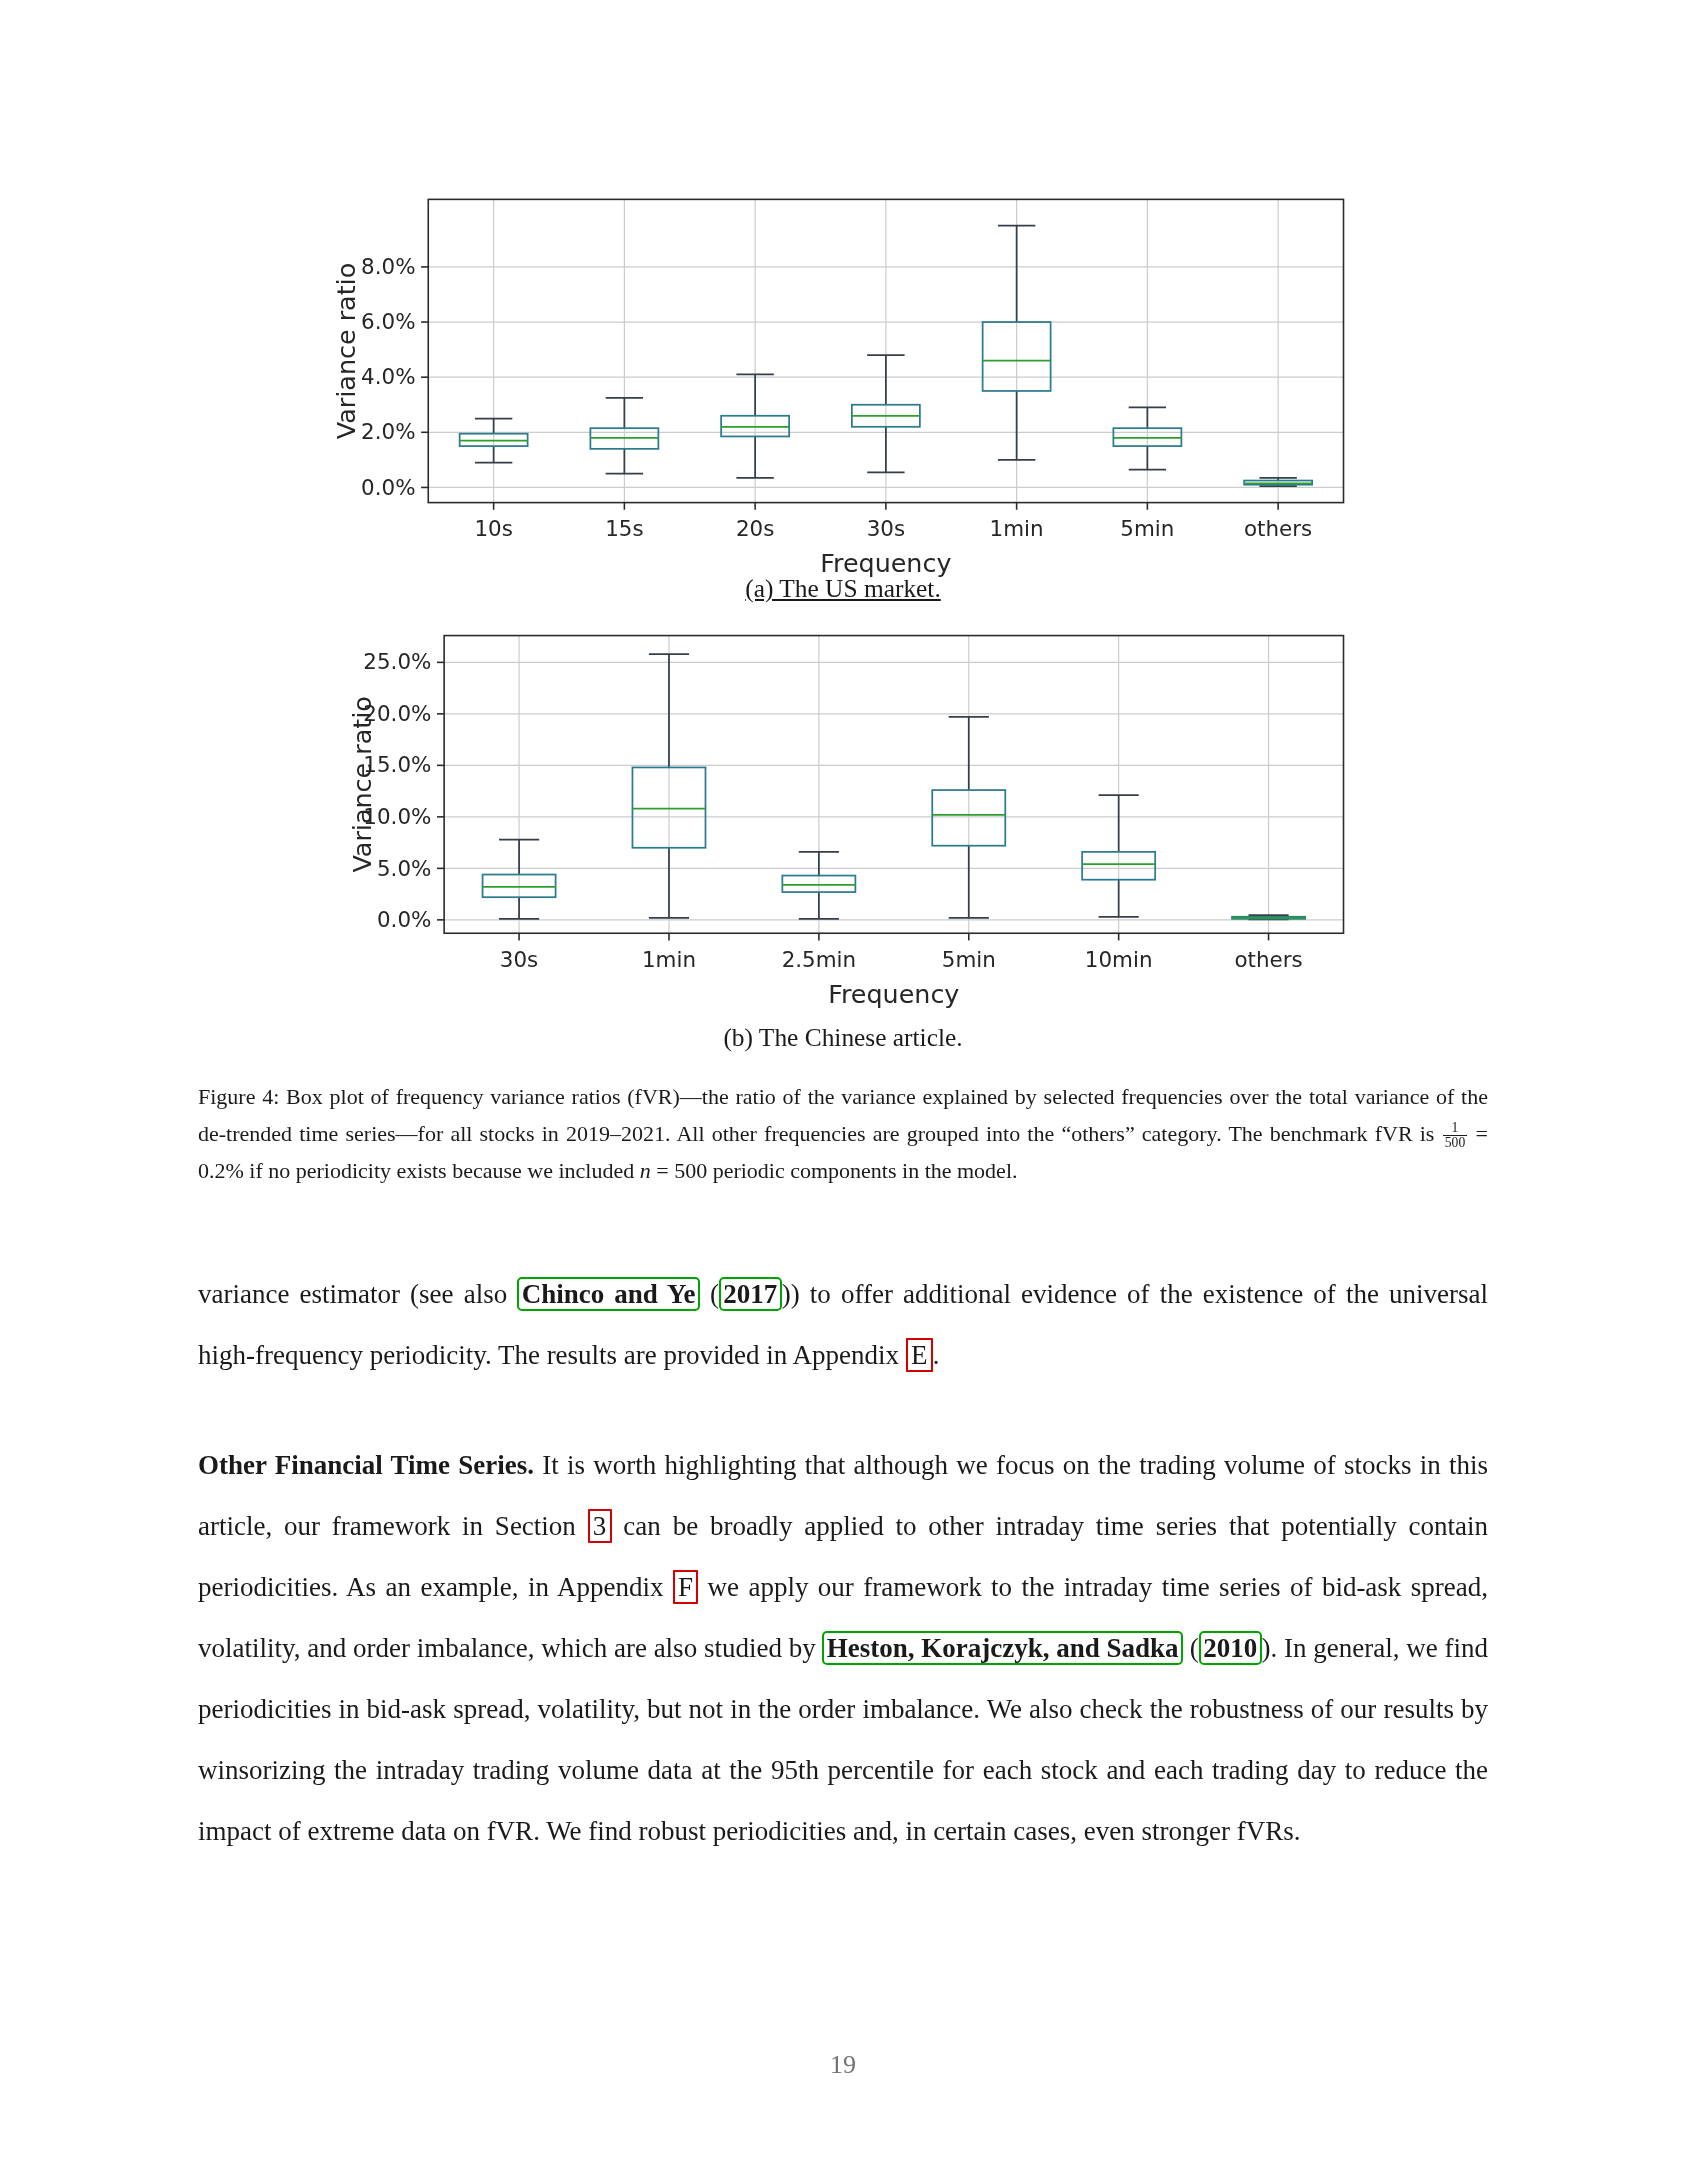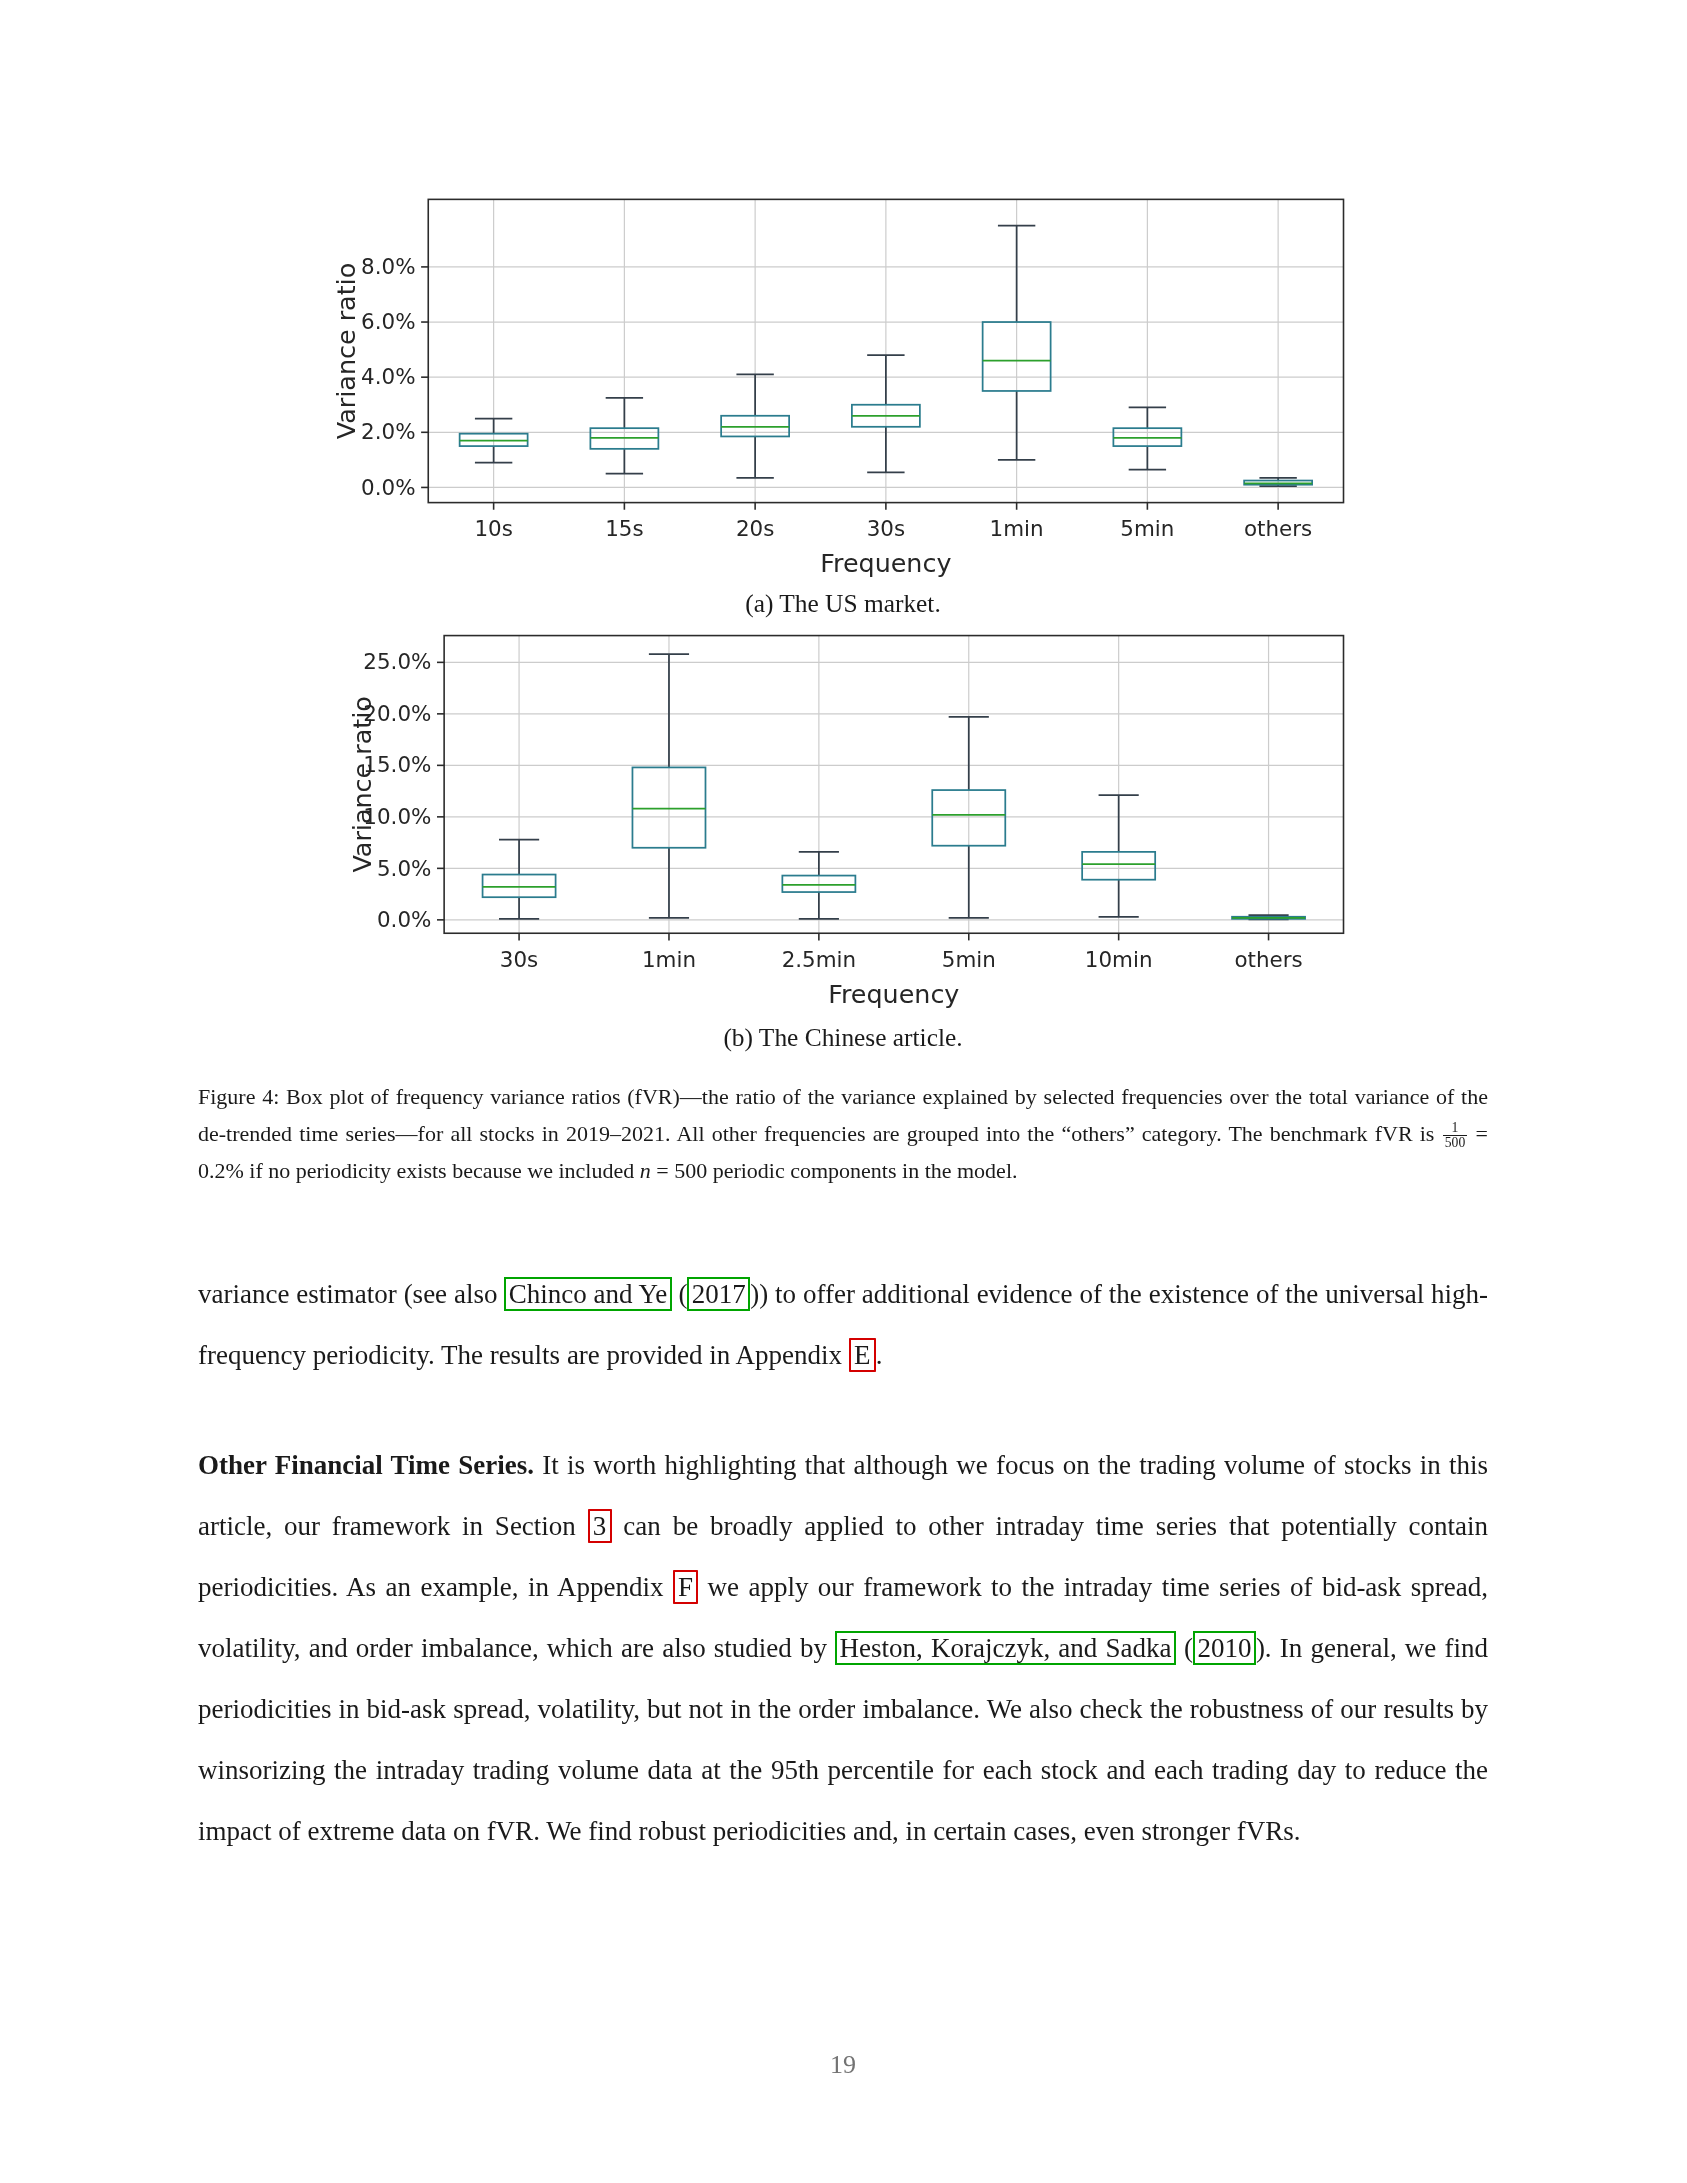--- a/index.html
+++ b/index.html
@@ -21,21 +21,21 @@
     position:absolute; left:198px; width:1290px; text-align:justify;
     font-size:27px; line-height:61px; color:#1a1a1a;
   }
   .pagenum {
     position:absolute; left:198px; width:1290px; text-align:center;
     font-size:26px; color:#737373;
   }
   .seg-plain { }
   .seg-bold { font-weight:bold;margin-top:38px; }
   .seg-italic { font-style:italic; }
-  .seg-cite { border:2px solid #00a400; padding:0 2.4px; border-radius:0; }
+  .seg-cite { border:2px solid #00a400; padding:0 2.4px; border-radius:5px;font-weight:bold; }
   .seg-ref  { border:2px solid #d40000; padding:0 3.2px; border-radius:0.8px; }
   .frac {
     display:inline-block; vertical-align:-0.45em; text-align:center;
     font-size:0.62em; line-height:1.05; margin:0 1.6px;
   }
   .frac .num { display:block; padding:0 1.6px; }
   .frac .den { display:block; border-top:1.6px solid #1a1a1a; padding:0 1.6px; }
 </style>
 </head>
 <body>
@@ -139,21 +139,21 @@
       <g>
         <line x1="1190.642857142857" x2="1190.642857142857" y1="363.74545454545455" y2="367.2181818181818" stroke="#343f4a" stroke-width="2.2"></line>
         <line x1="1190.642857142857" x2="1190.642857142857" y1="372.42727272727274" y2="374.1636363636364" stroke="#343f4a" stroke-width="2.2"></line>
         <line x1="1167.0887142857143" x2="1214.197" y1="363.74545454545455" y2="363.74545454545455" stroke="#343f4a" stroke-width="2.2"></line>
         <line x1="1167.0887142857143" x2="1214.197" y1="374.1636363636364" y2="374.1636363636364" stroke="#343f4a" stroke-width="2.2"></line>
         <rect x="1147.817142857143" y="367.2181818181818" width="85.65142857142858" height="5.209090909090946" fill="none" stroke="#2b7c8e" stroke-width="2.2"></rect>
         <line x1="1147.817142857143" x2="1233.4685714285713" y1="370.6909090909091" y2="370.6909090909091" stroke="#2ca02c" stroke-width="2.2"></line>
       </g>
     </svg>
 
-  <div class="subcaption" style="top:589px;">(a) The US market.</div>
+  <div class="subcaption" style="top:574px;text-decoration:underline;">(a) The US market.</div>
 
   <svg class="chart" width="1024" height="397" style="left:333px; top:626px;" viewBox="0 0 1290 500">
       <g>
         <line x1="140" x2="1273" y1="370.13148788927333" y2="370.13148788927333" stroke="#cccccc" stroke-width="1.5"></line>
         <line x1="140" x2="1273" y1="305.25259515570934" y2="305.25259515570934" stroke="#cccccc" stroke-width="1.5"></line>
         <line x1="140" x2="1273" y1="240.37370242214533" y2="240.37370242214533" stroke="#cccccc" stroke-width="1.5"></line>
         <line x1="140" x2="1273" y1="175.4948096885813" y2="175.4948096885813" stroke="#cccccc" stroke-width="1.5"></line>
         <line x1="140" x2="1273" y1="110.61591695501733" y2="110.61591695501733" stroke="#cccccc" stroke-width="1.5"></line>
         <line x1="140" x2="1273" y1="45.73702422145328" y2="45.73702422145328" stroke="#cccccc" stroke-width="1.5"></line>
         <line x1="234.41666666666669" x2="234.41666666666669" y1="12" y2="387" stroke="#cccccc" stroke-width="1.5"></line>

